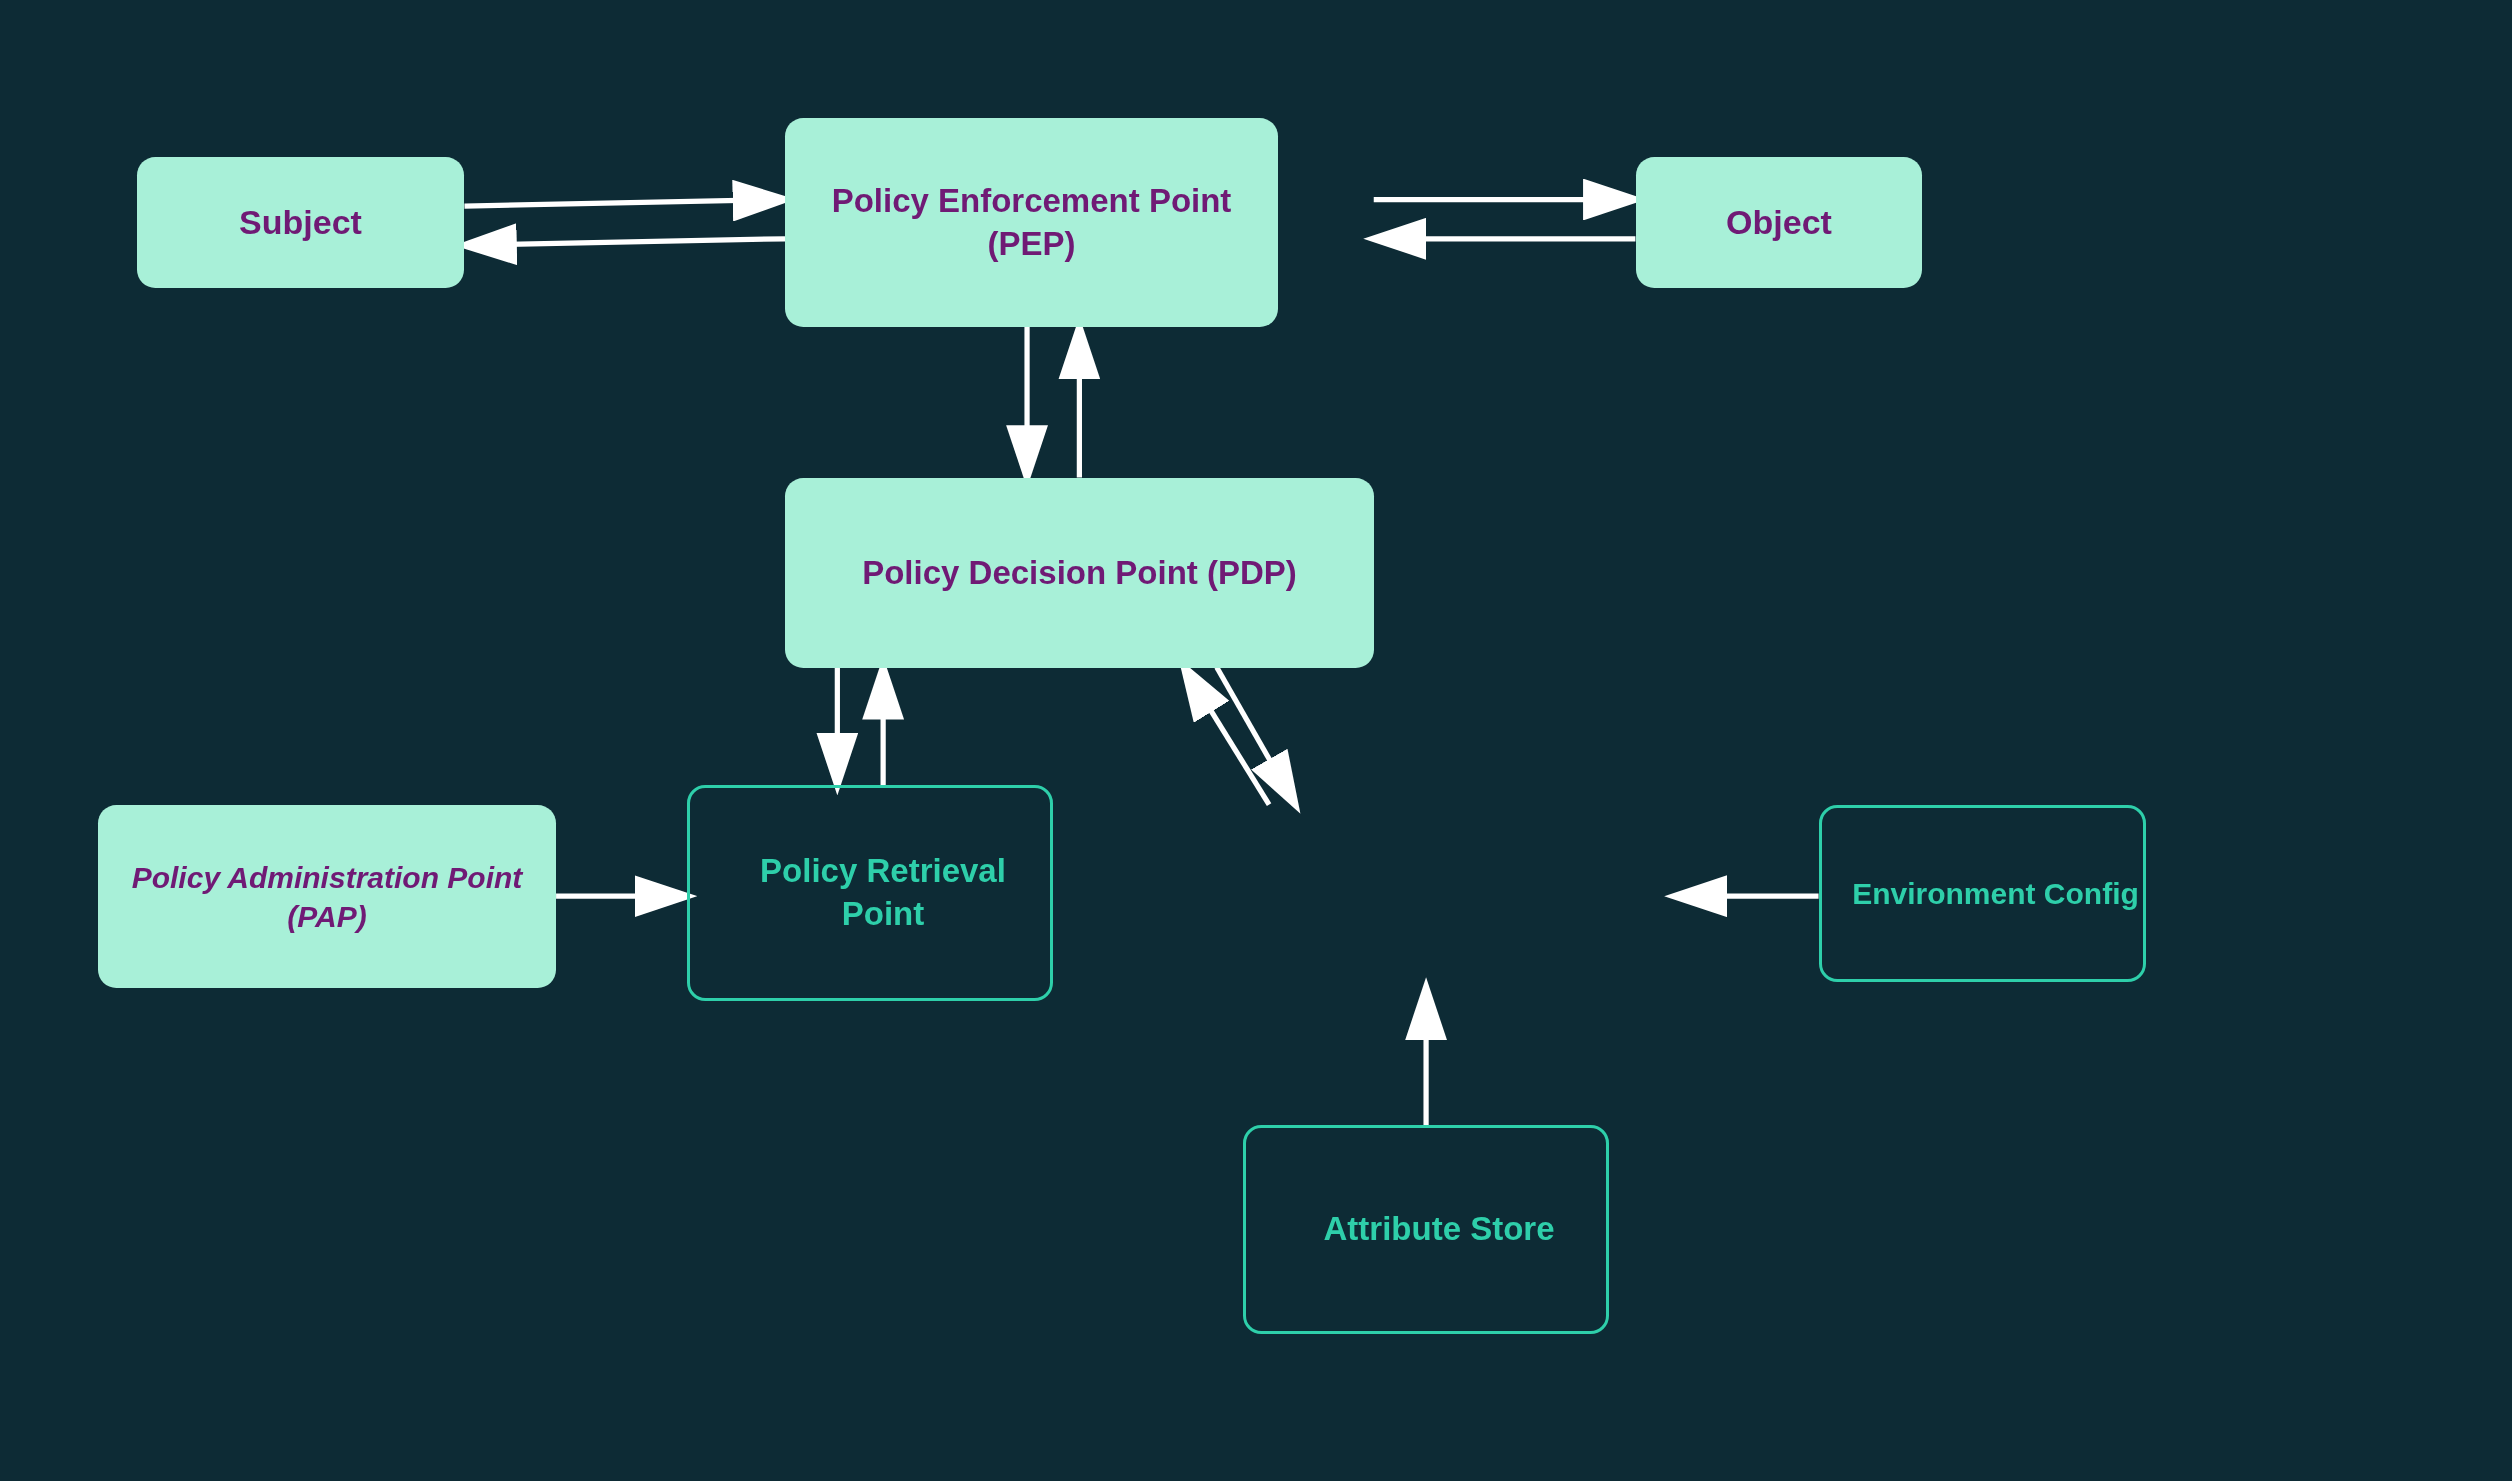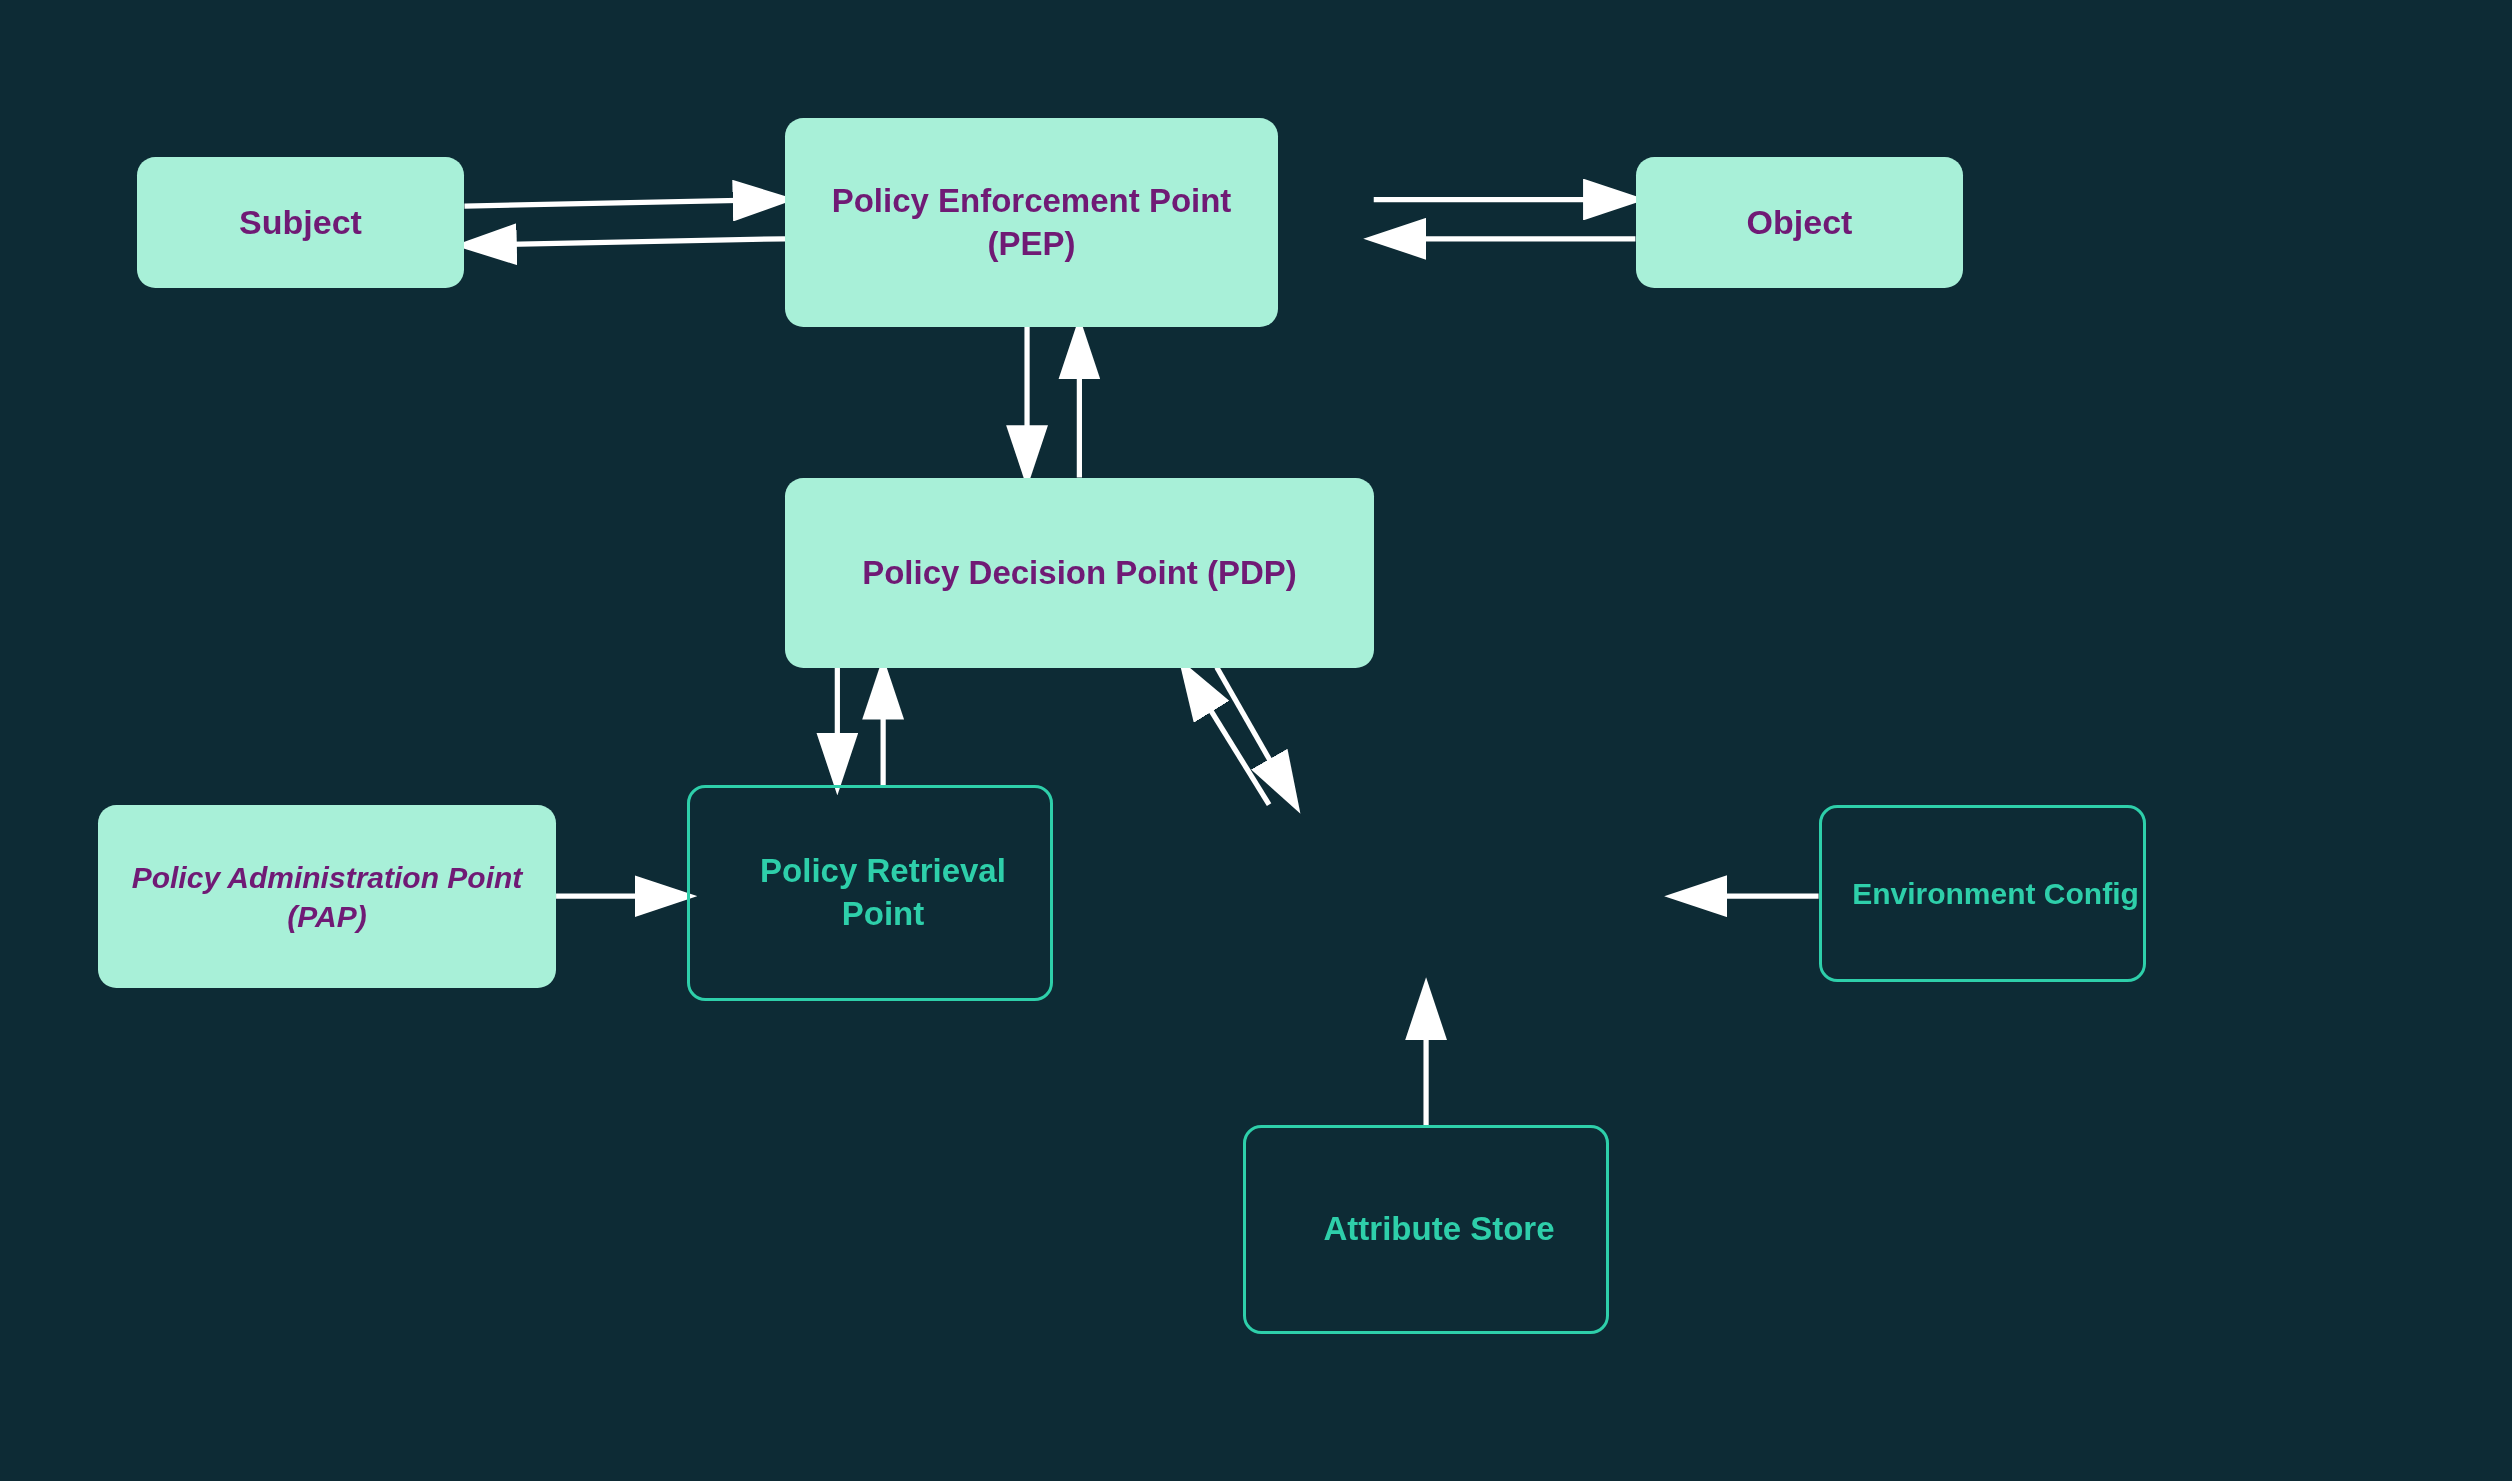--- a/index.html
+++ b/index.html
@@ -96,21 +96,21 @@
   </svg>
 
   <div class="node node-light" style="left:137px; top:157px; width:327px; height:131px; font-size:34px;">
     <span>Subject</span>
   </div>
 
   <div class="node node-light" style="left:785px; top:118px; width:493px; height:209px; font-size:33px;">
     <span>Policy Enforcement Point (PEP)</span>
   </div>
 
-  <div class="node node-light" style="left:1636px; top:157px; width:327px; height:131px; font-size:34px;">
+  <div class="node node-light" style="left:1636px; top:157px; width:286px; height:131px; font-size:34px;">
     <span>Object</span>
   </div>
 
   <div class="node node-light" style="left:785px; top:478px; width:589px; height:190px; font-size:33px;">
     <span>Policy Decision Point (PDP)</span>
   </div>
 
   <div class="node node-light" style="left:98px; top:805px; width:458px; height:183px; font-size:30px;font-style:italic;">
     <span>Policy Administration Point (PAP)</span>
   </div>

